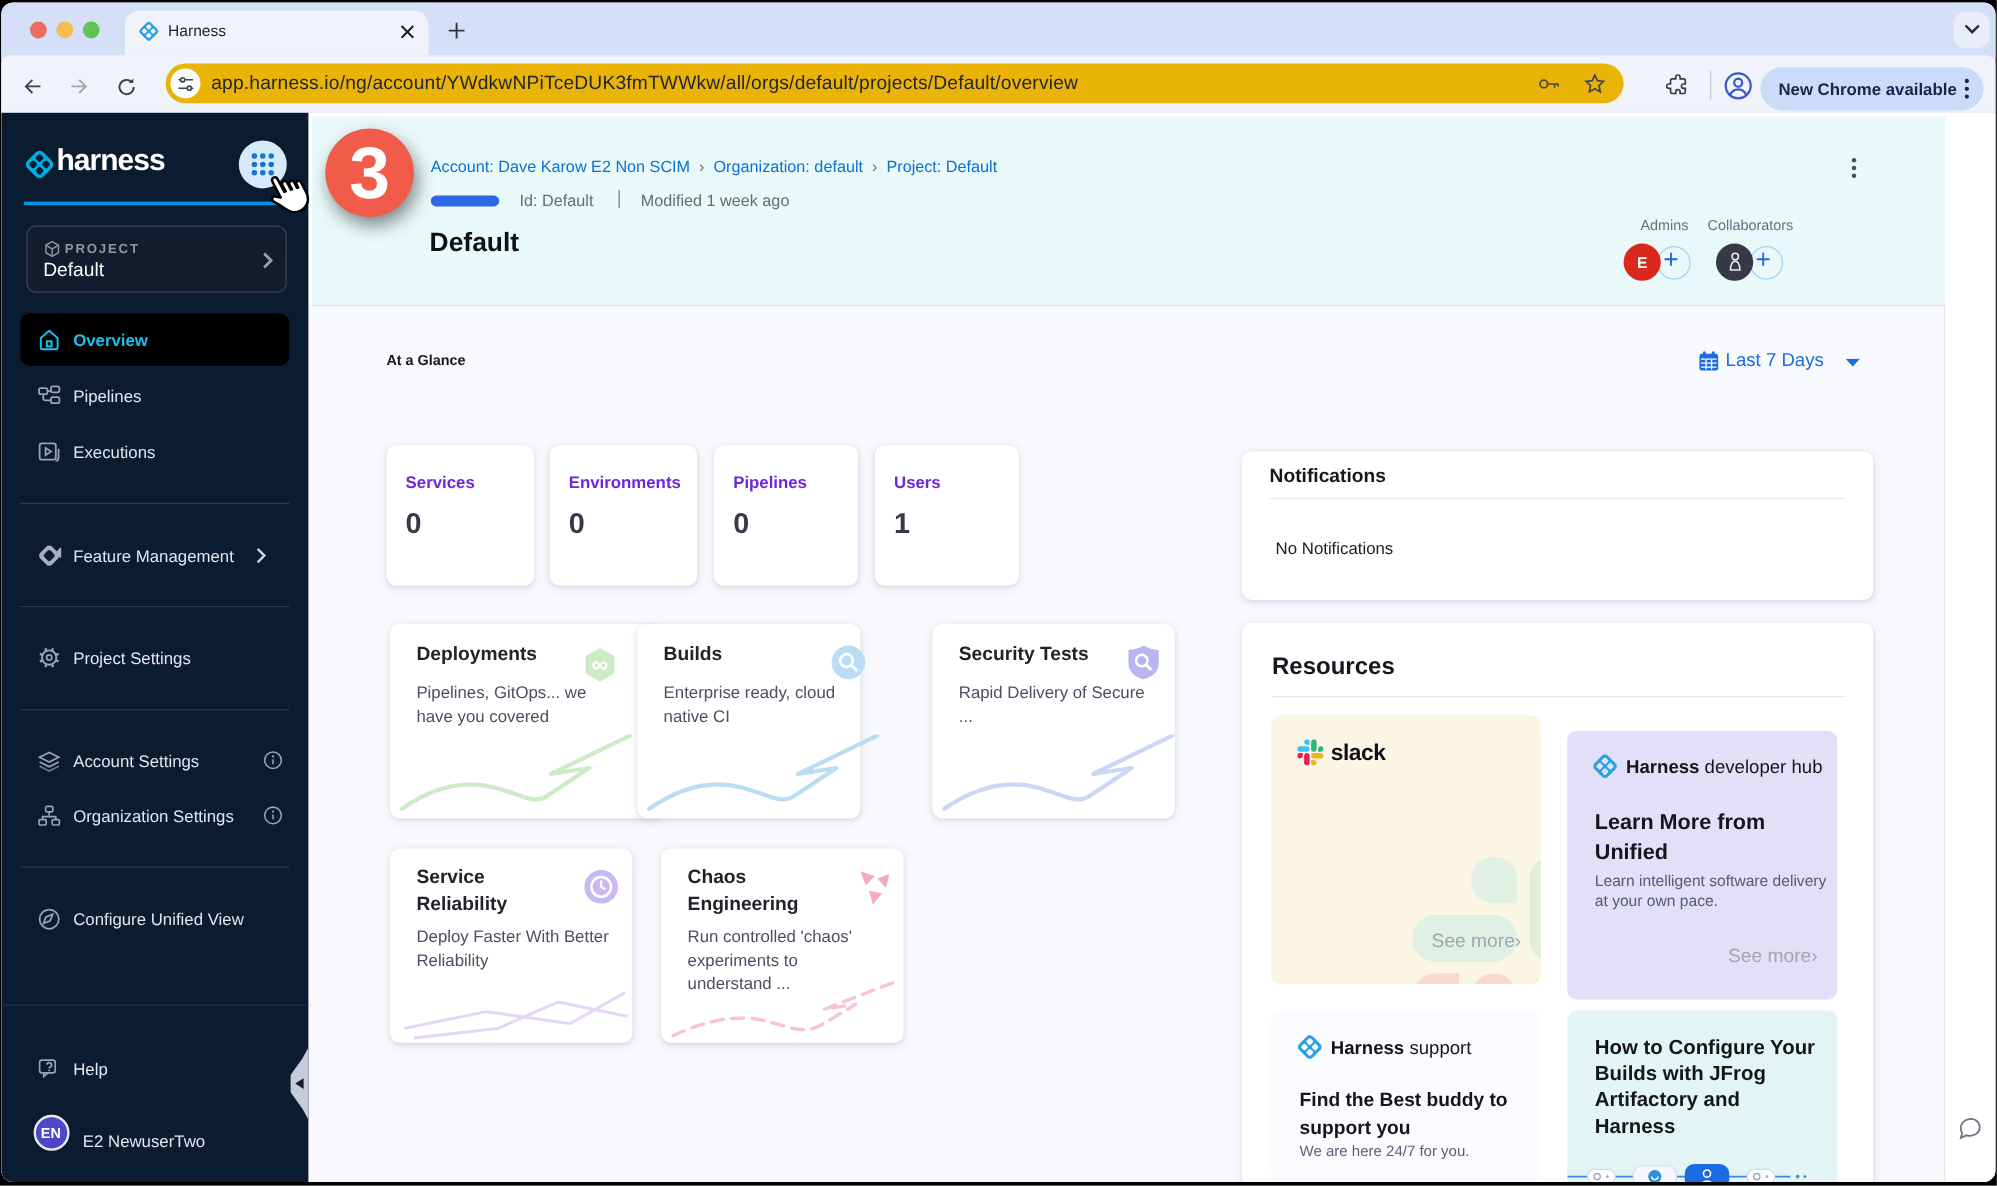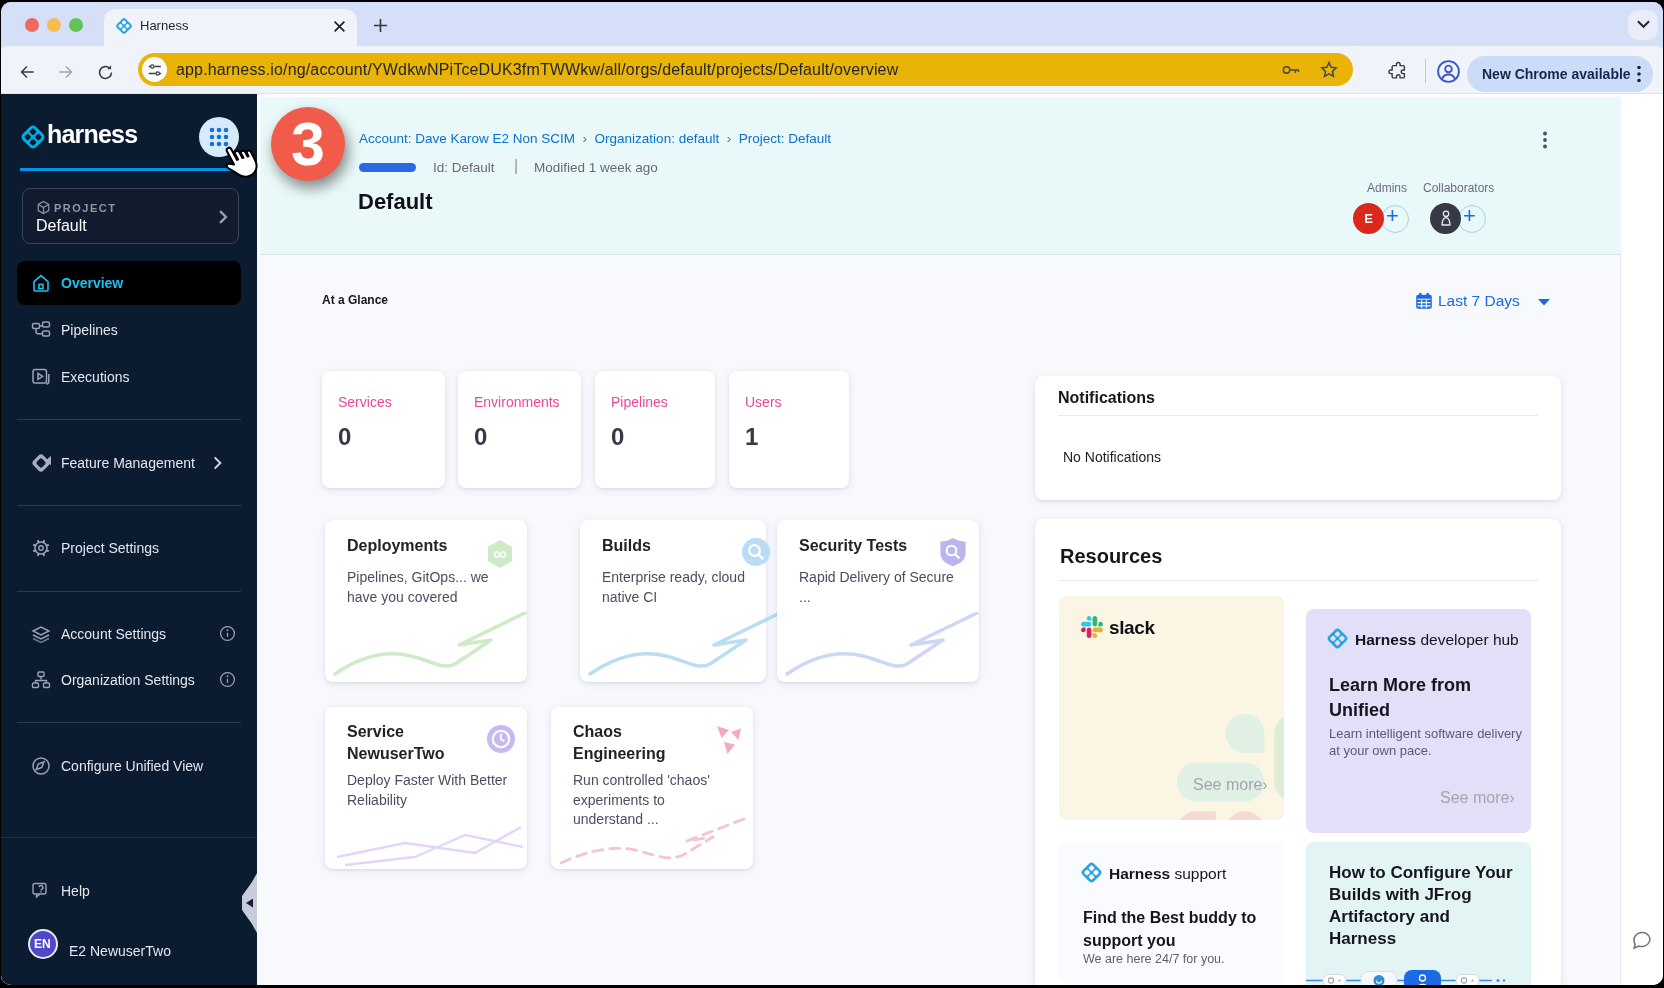--- a/index.html
+++ b/index.html
@@ -9,21 +9,21 @@
 .tab{position:absolute;left:103px;top:7px;width:253px;height:37px;background:#f1f3fb;border-radius:12px 12px 0 0}
 .toolbar{position:absolute;left:0;top:44px;width:100%;height:48px;background:#f1f3fb;border-bottom:1px solid #e0e3ef;border-radius:8px 8px 0 0}
 .omni{position:absolute;left:137px;top:7px;width:1215px;height:33px;background:#eab308;border-radius:17px}
 .newchrome{position:absolute;left:1466px;top:10px;width:186px;height:36px;background:#cbdcf9;border-radius:18px;color:#16254c;font-size:14px;line-height:36px;text-align:left;padding-left:15px;font-weight:bold}
 .page{position:absolute;left:0;top:92px;width:1662px;height:891px;background:#fff}
 .sidebar{position:absolute;left:0;top:0;width:256px;height:891px;background:#0c1c30;color:#e2e6f0}
 .hdr{position:absolute;left:259px;top:3px;width:1361px;height:158px;background:#e9f8f8;border-bottom:1px solid #d9e4e6}
 .mainbg{position:absolute;left:256px;top:161px;width:1364px;height:730px;background:#f8f9fd;border-right:1px solid #e8eaf0}
 
 .card{position:absolute;background:#fff;border-radius:8px;box-shadow:0 1px 3px rgba(40,41,61,.08),0 2px 8px rgba(96,97,112,.12)}
-.statname{font-size:14px;font-weight:normal;color:#ec4899}
+.statname{font-size:14px;font-weight:bold;color:#6d28d9}
 .statnum{font-size:24px;font-weight:bold;color:#383946}
 .modtitle{font-size:16px;font-weight:bold;color:#22222a;line-height:22px}
 .moddesc{font-size:14px;color:#4b4e63;line-height:19.5px}
 .navitem{position:absolute;left:16px;width:224px;height:44px;border-radius:8px;font-size:14px;color:#e2e6f0;line-height:44px}
 .navitem .ic{position:absolute;left:14px;top:12px;width:20px;height:20px}
 .navitem .lbl{position:absolute;left:44px;top:0}
 .sdiv{position:absolute;left:16px;width:224px;height:1px;background:#2c3a50}
 .rescard{position:absolute;border-radius:8px;overflow:hidden}
 .seemore{position:absolute;font-size:16px;color:#a3a4b0}
 .gray12{font-size:12px;color:#6b6d80}
@@ -160,32 +160,32 @@
         <div class="statname" style="position:absolute;left:16px;top:23px">Users</div>
         <div class="statnum" style="position:absolute;left:16px;top:52px">1</div>
       </div>
 
     <div class="card" style="left:1034px;top:282px;width:526px;height:124px">
       <div style="position:absolute;left:23px;top:13px;font-size:16px;font-weight:bold;color:#16161e">Notifications</div>
       <div style="position:absolute;left:23px;top:39px;width:480px;height:1px;background:#e8e9f0"></div>
       <div style="position:absolute;left:28px;top:73px;font-size:14px;color:#1d1e26">No Notifications</div>
     </div>
 
-    <div class="card" style="left:324px;top:426px;width:202px;height:162px">
+    <div class="card" style="left:324px;top:426px;width:228px;height:162px">
       <div class="modtitle" style="position:absolute;left:22px;top:15px">Deployments</div>
       <div class="moddesc" style="position:absolute;left:22px;top:48px;width:155px">Pipelines, GitOps... we have you covered</div>
       <svg style="position:absolute;left:161px;top:19px" width="28" height="31" viewBox="0 0 28 31">
           <path d="M14 1l12 6.8v14.4L14 29 2 22.2V7.8z" fill="#cdebc6"></path>
           <text x="14" y="21" font-size="19" fill="#fff" text-anchor="middle" font-weight="bold">∞</text>
         </svg>
       <svg style="position:absolute;left:0px;top:92px" width="202" height="68" viewBox="0 0 202 68" fill="none">
           <path d="M10 62 C36 44 62 38 86 44 S118 58 130 52 L166 28 L134 33 L200 1" stroke="#c3e8bc" stroke-width="3.5" opacity=".85" stroke-linejoin="round" stroke-linecap="round"></path>
         </svg>
     </div>
-    <div class="card" style="left:579px;top:426px;width:186px;height:162px">
+    <div class="card" style="left:530px;top:426px;width:186px;height:162px">
       <div class="modtitle" style="position:absolute;left:22px;top:15px">Builds</div>
       <div class="moddesc" style="position:absolute;left:22px;top:48px;width:158px">Enterprise ready, cloud native CI</div>
       <svg style="position:absolute;left:161px;top:17px" width="30" height="30" viewBox="0 0 30 30">
           <circle cx="15" cy="15" r="14" fill="#badcf5"></circle>
           <circle cx="13.5" cy="13.5" r="5.3" fill="none" stroke="#fff" stroke-width="2.3"></circle>
           <path d="M17.3 17.3l5 5" stroke="#fff" stroke-width="2.5"></path>
         </svg>
       <svg style="position:absolute;left:0px;top:92px" width="202" height="68" viewBox="0 0 202 68" fill="none">
           <path d="M10 62 C36 44 62 38 86 44 S118 58 130 52 L166 28 L134 33 L200 1" stroke="#a8d4ee" stroke-width="3.5" opacity=".8" stroke-linejoin="round" stroke-linecap="round"></path>
         </svg>
@@ -196,21 +196,21 @@
       <svg style="position:absolute;left:161px;top:17px" width="30" height="30" viewBox="0 0 30 30">
           <path d="M15 1c4 2.5 8.3 3.4 12.6 3.7v11.6c0 6.3-5.3 10.7-12.6 12.8C7.7 27 2.4 22.6 2.4 16.3V4.7C6.7 4.4 11 3.5 15 1z" fill="#b9b5ef"></path>
           <circle cx="13.5" cy="13.5" r="4.8" fill="none" stroke="#fff" stroke-width="2.1"></circle>
           <path d="M17 17l4.4 4.4" stroke="#fff" stroke-width="2.3"></path>
         </svg>
       <svg style="position:absolute;left:0px;top:92px" width="202" height="68" viewBox="0 0 202 68" fill="none">
           <path d="M10 62 C36 44 62 38 86 44 S118 58 130 52 L166 28 L134 33 L200 1" stroke="#b9c9f0" stroke-width="3.5" opacity=".75" stroke-linejoin="round" stroke-linecap="round"></path>
         </svg>
     </div>
     <div class="card" style="left:324px;top:613px;width:202px;height:162px">
-      <div class="modtitle" style="position:absolute;left:22px;top:14px;width:90px">Service NewuserTwo</div>
+      <div class="modtitle" style="position:absolute;left:22px;top:14px;width:90px">Service Reliability</div>
       <div class="moddesc" style="position:absolute;left:22px;top:64px;width:172px">Deploy Faster With Better Reliability</div>
       <svg style="position:absolute;left:161px;top:17px" width="30" height="30" viewBox="0 0 30 30">
           <circle cx="15" cy="15" r="14" fill="#c9b9f2"></circle>
           <circle cx="15" cy="15" r="8.2" fill="none" stroke="#fff" stroke-width="2.1"></circle>
           <path d="M15 9.8v5.4l3.4 2" stroke="#fff" stroke-width="1.9" fill="none"></path>
         </svg>
       <svg style="position:absolute;left:0px;top:100px" width="202" height="62" viewBox="0 0 202 62" fill="none">
           <path d="M12 50 L80 36 150 46 196 20 M20 58 L90 50 140 28 198 40" stroke="#cdb3f3" stroke-width="2.4" opacity=".55" stroke-linejoin="round"></path>
         </svg>
     </div>

